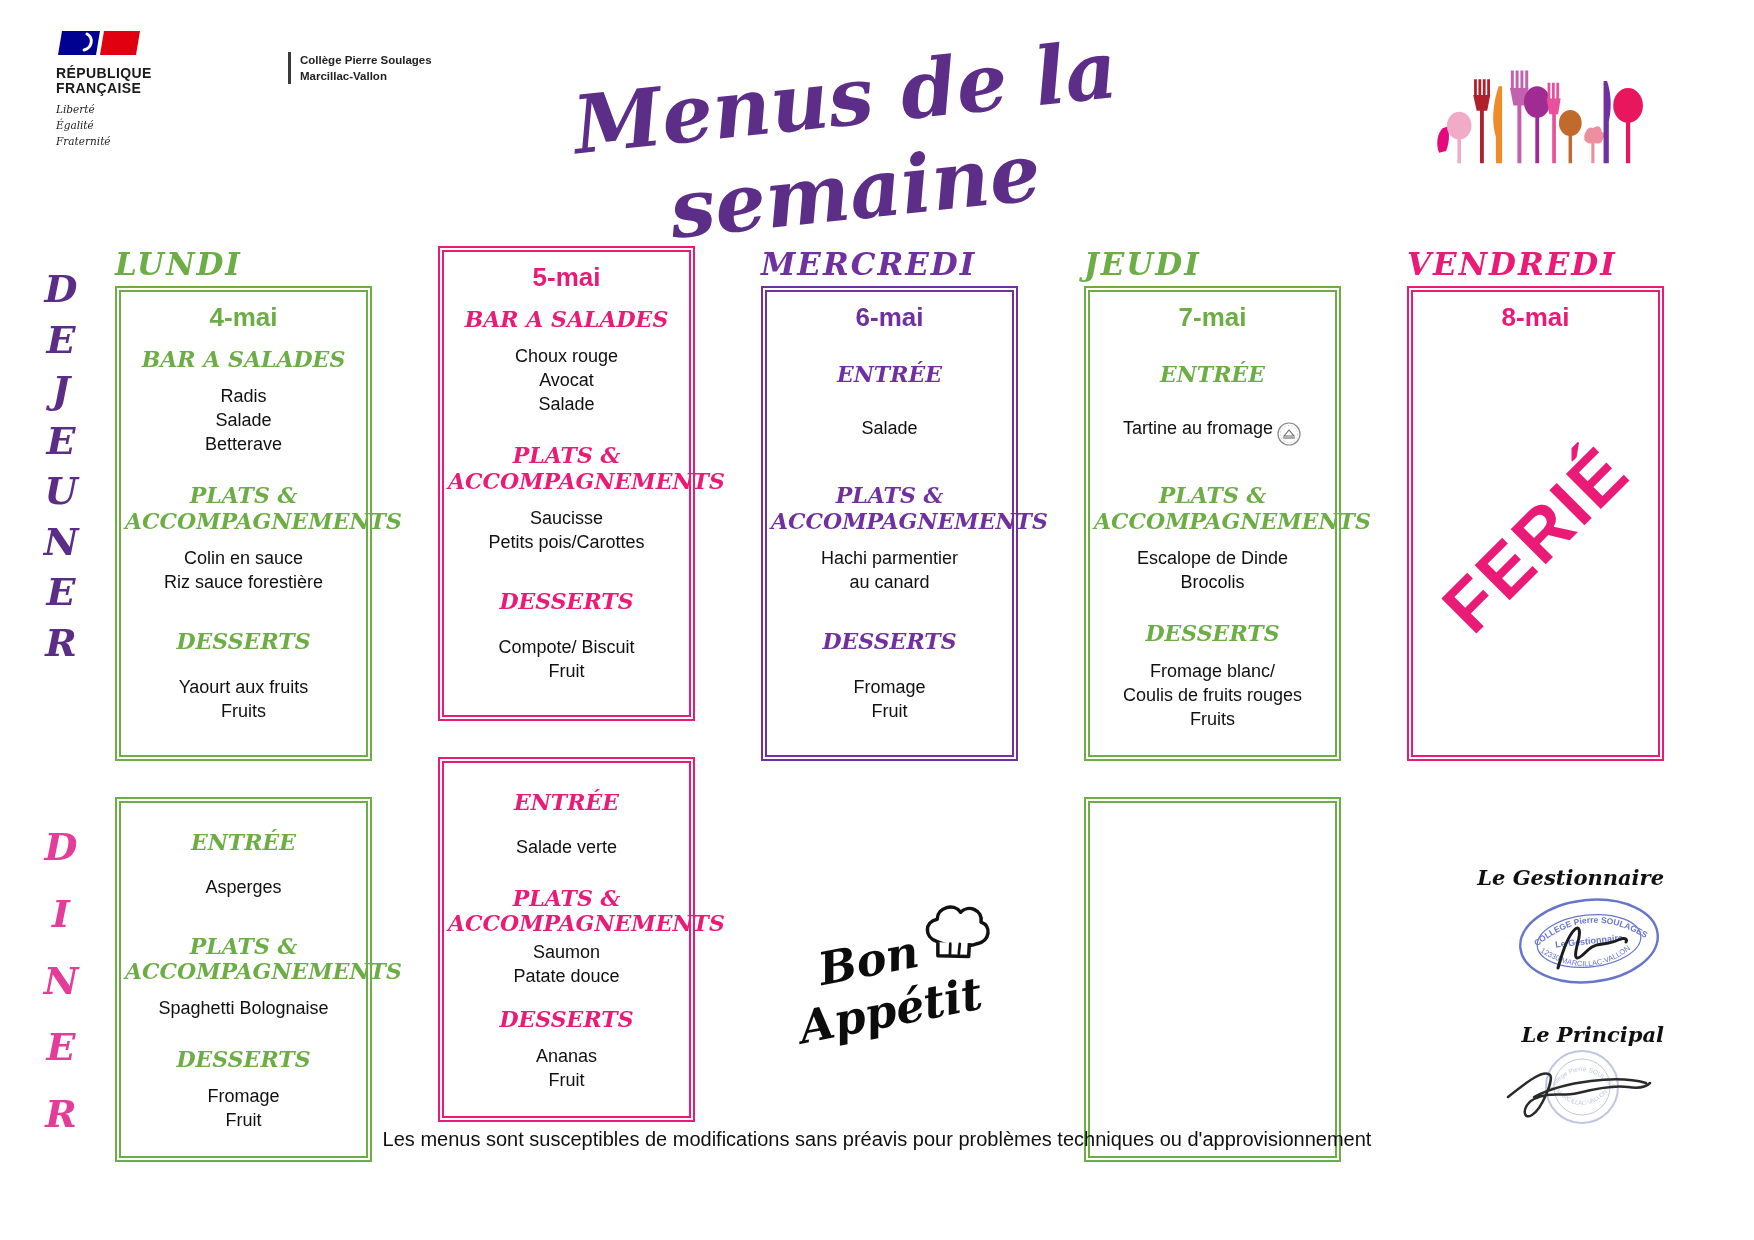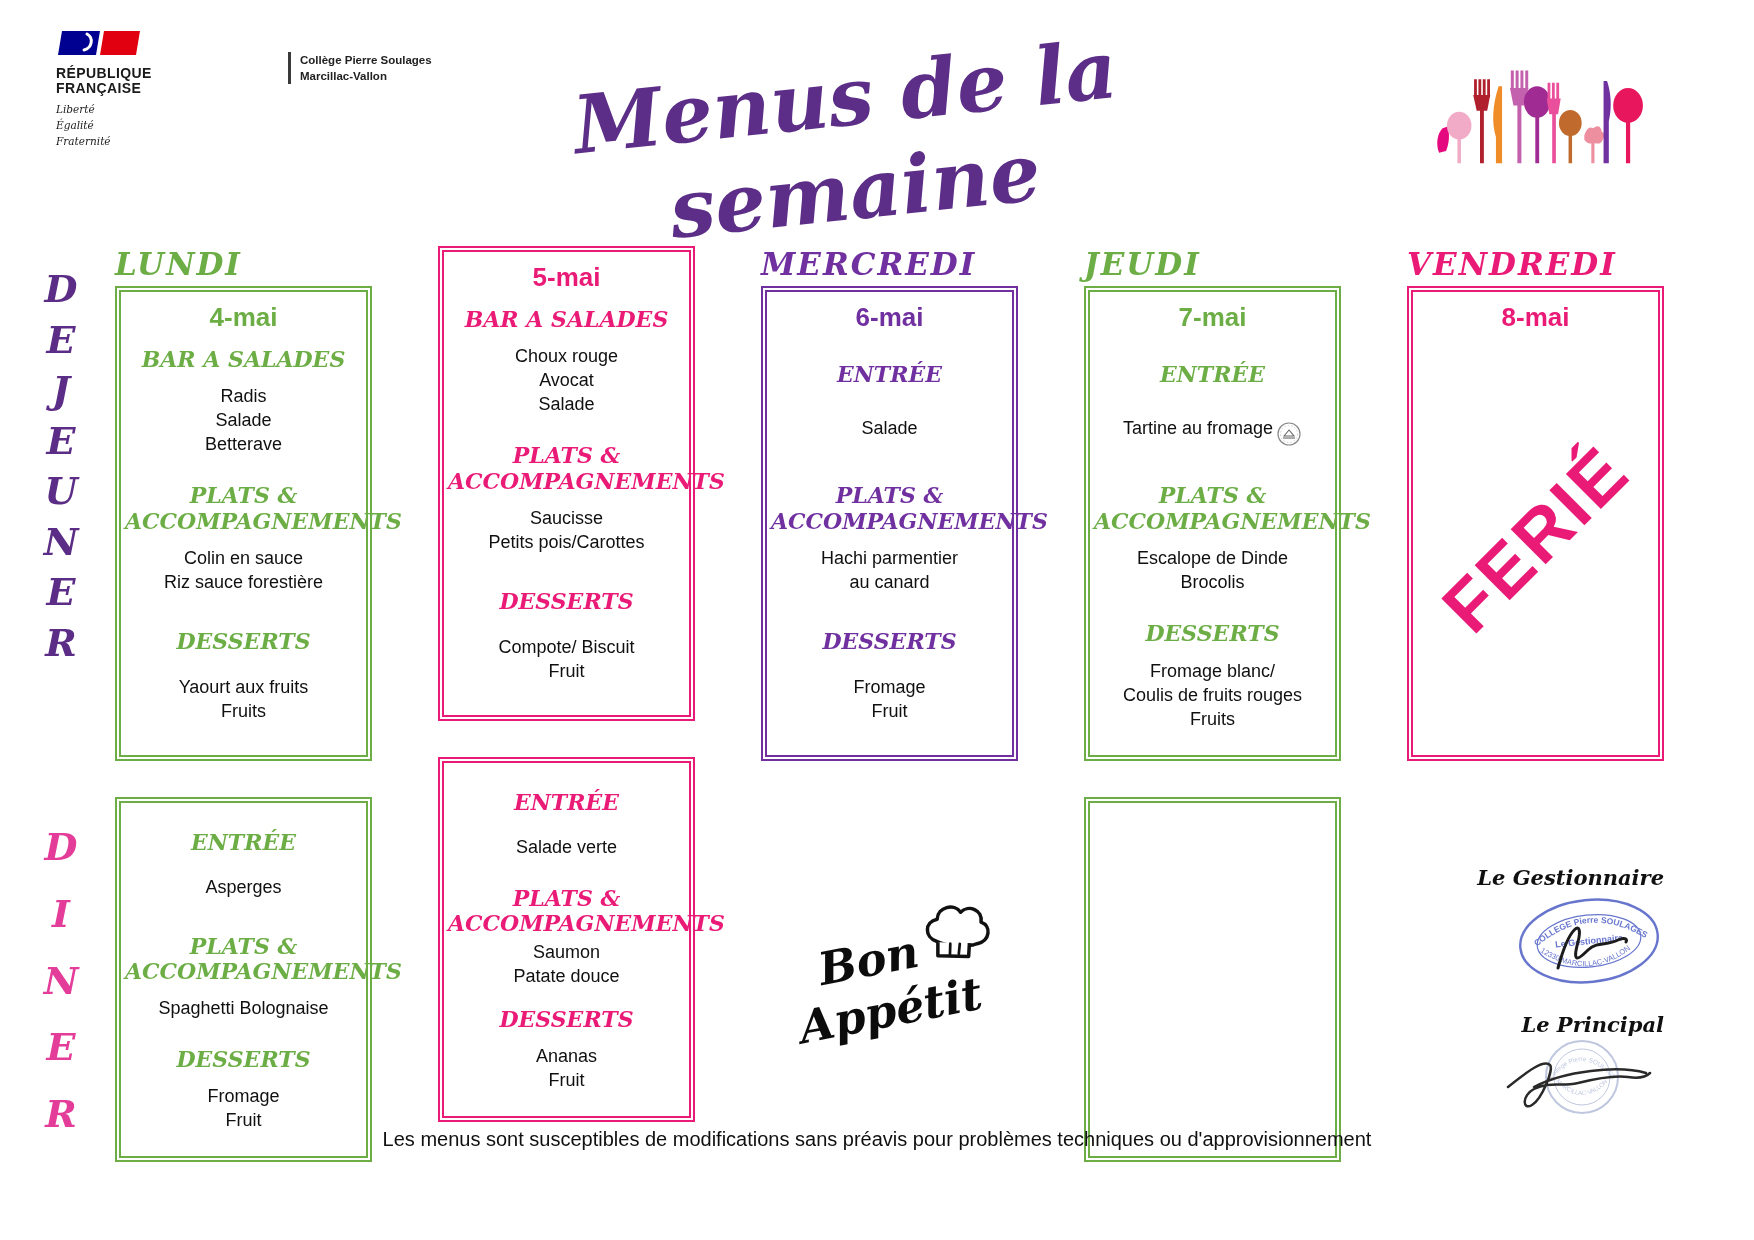--- a/index.html
+++ b/index.html
@@ -56,21 +56,21 @@
   .ba-hat { position:absolute; right:14px; top:-2px; transform:rotate(10deg); }
   .ba-line { position:absolute; font-size:45px; color:#0c0c0c; transform:rotate(-11deg); white-space:nowrap; }
   .ba-line1 { left:46px; top:36px; }
   .ba-line2 { left:26px; top:86px; }
 
   
   .signatures { height:100%; display:flex; flex-direction:column; align-items:flex-end; }
   .sig-label { font-size:21px; color:#101010; }
   .sig-label.gest { margin-top:68px; }
   .stamp-gest { margin-top:4px; }
-  .sig-label.principal { margin-top:24px; }
+  .sig-label.principal { margin-top:34px; }
   .stamp-principal { margin-top:0px; }
 
   
   .footer { position:absolute; left:0; right:0; top:1128px; text-align:center; font-size:20px; color:#101010; }
 </style>
 </head>
 <body>
 
 <div class="page">
 

